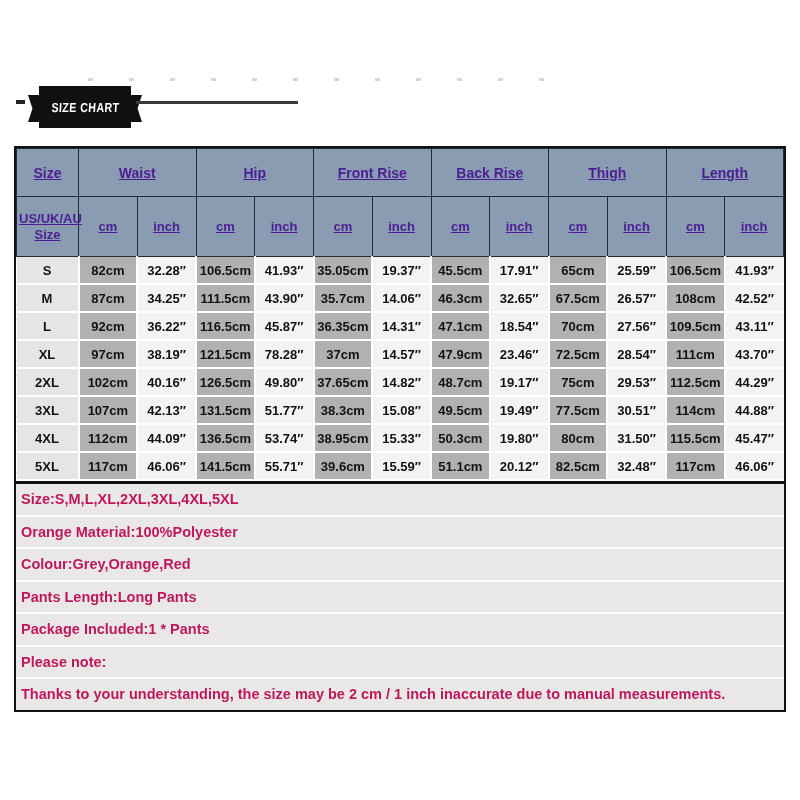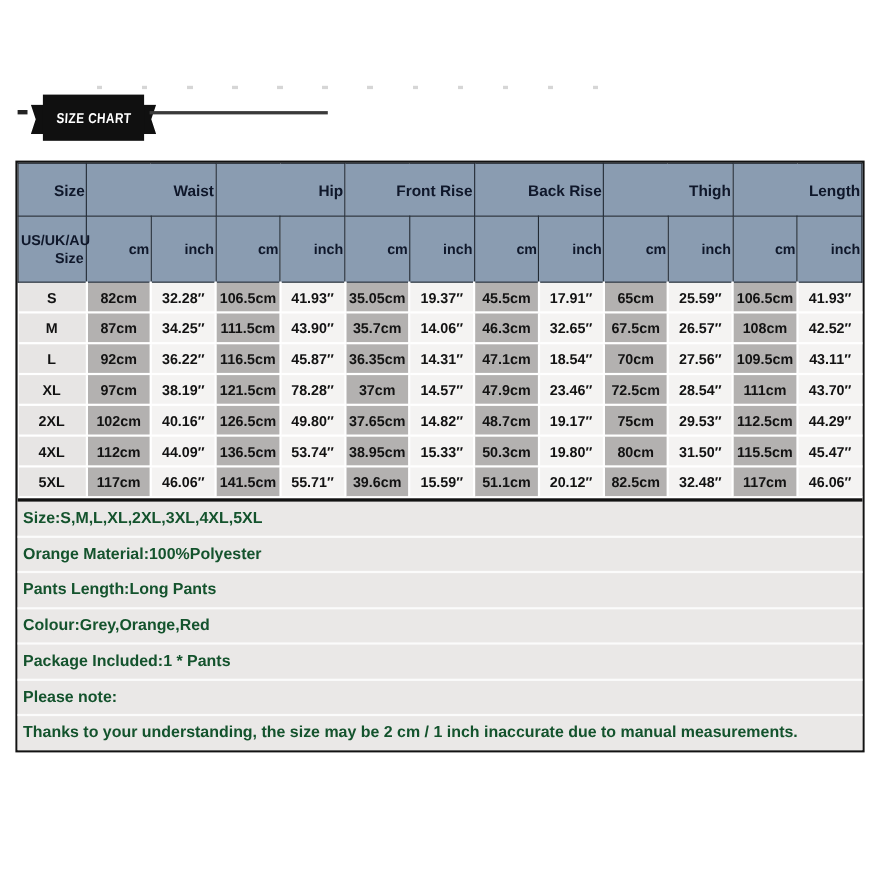--- a/index.html
+++ b/index.html
@@ -19,36 +19,36 @@
   .tail-r{right:0;clip-path:polygon(0 0,100% 0,68% 50%,100% 100%,0 100%);}
   .ribbon-center{position:absolute;left:11px;top:0;width:92px;height:42px;
     background:var(--banner-bg);display:flex;align-items:center;justify-content:center;}
   .ribbon-label{color:var(--banner-text);font-size:13px;font-weight:bold;
     white-space:nowrap;transform:scaleX(.82) skewX(-4deg);letter-spacing:.5px;}
   
   .rule{position:absolute;left:136px;top:101px;width:162px;height:3px;background:#3a3a3a;}
   
   .chart-box{position:absolute;left:14px;top:146px;width:768px;border:2px solid #121212;background:#fff;}
   table.size-table{border-collapse:collapse;table-layout:fixed;width:100%;}
-  thead th{background:var(--header-bg);color:#0f172a;font-weight:bold;
-    border:1px solid #222a33;text-align:right;vertical-align:middle;}
+  thead th{background:var(--header-bg);color:#4c1d95;font-weight:bold;
+    border:1px solid #222a33;text-align:center;vertical-align:middle;text-decoration:underline;}
   tr.group-row th{height:45px;font-size:14px;}
   tr.unit-row th{height:53px;font-size:13px;}
   th.size-sub{font-size:12px;line-height:1.2;padding:3px 2px;}
   tbody td{height:26px;text-align:center;vertical-align:middle;
     font-size:13px;font-weight:bold;color:#121212;
     border-right:2px solid #fff;border-bottom:2px solid #fff;padding:0;}
   tbody tr td:last-child{border-right:none;}
   td.size-cell{background:var(--size-col-bg);}
   td.cm-cell{background:var(--cm-bg);}
   td.inch-cell{background:var(--inch-bg);}
   
   .details{border-top:3px solid #121212;background:var(--details-bg);}
   .detail-line{height:30.5px;display:flex;align-items:center;padding-left:5px;
-    font-size:14.5px;font-weight:bold;color:#14532d;border-bottom:2px solid #fbfbfb;
+    font-size:14.5px;font-weight:bold;color:#be185d;border-bottom:2px solid #fbfbfb;
     white-space:nowrap;transform-origin:left center;}
   .detail-line:last-child{border-bottom:none;text-align:center;}
 </style>
 </head>
 <body>
 
 <div class="ticks"></div>
 <span class="dash"></span>
 
 <div class="ribbon">
@@ -174,20 +174,35 @@
           <td class="cm-cell">37.65cm</td>
           <td class="inch-cell">14.82″</td>
           <td class="cm-cell">48.7cm</td>
           <td class="inch-cell">19.17″</td>
           <td class="cm-cell">75cm</td>
           <td class="inch-cell">29.53″</td>
           <td class="cm-cell">112.5cm</td>
           <td class="inch-cell">44.29″</td>
         </tr>
         <tr>
+          <td class="size-cell">3XL</td>
+          <td class="cm-cell">107cm</td>
+          <td class="inch-cell">42.13″</td>
+          <td class="cm-cell">131.5cm</td>
+          <td class="inch-cell">51.77″</td>
+          <td class="cm-cell">38.3cm</td>
+          <td class="inch-cell">15.08″</td>
+          <td class="cm-cell">49.5cm</td>
+          <td class="inch-cell">19.49″</td>
+          <td class="cm-cell">77.5cm</td>
+          <td class="inch-cell">30.51″</td>
+          <td class="cm-cell">114cm</td>
+          <td class="inch-cell">44.88″</td>
+        </tr>
+        <tr>
           <td class="size-cell">4XL</td>
           <td class="cm-cell">112cm</td>
           <td class="inch-cell">44.09″</td>
           <td class="cm-cell">136.5cm</td>
           <td class="inch-cell">53.74″</td>
           <td class="cm-cell">38.95cm</td>
           <td class="inch-cell">15.33″</td>
           <td class="cm-cell">50.3cm</td>
           <td class="inch-cell">19.80″</td>
           <td class="cm-cell">80cm</td>
@@ -208,19 +223,19 @@
           <td class="cm-cell">82.5cm</td>
           <td class="inch-cell">32.48″</td>
           <td class="cm-cell">117cm</td>
           <td class="inch-cell">46.06″</td>
         </tr>
       </tbody>
   </table>
   <div class="details" id="details">
       <div class="detail-line">Size:S,M,L,XL,2XL,3XL,4XL,5XL</div>
       <div class="detail-line">Orange Material:100%Polyester</div>
+      <div class="detail-line">Colour:Grey,Orange,Red</div>
       <div class="detail-line">Pants Length:Long Pants</div>
-      <div class="detail-line">Colour:Grey,Orange,Red</div>
       <div class="detail-line">Package Included:1 * Pants</div>
       <div class="detail-line">Please note:</div>
       <div class="detail-line">Thanks to your understanding, the size may be 2 cm / 1 inch inaccurate due to manual measurements.</div>
     </div>
 </div>
 
 </body></html>

